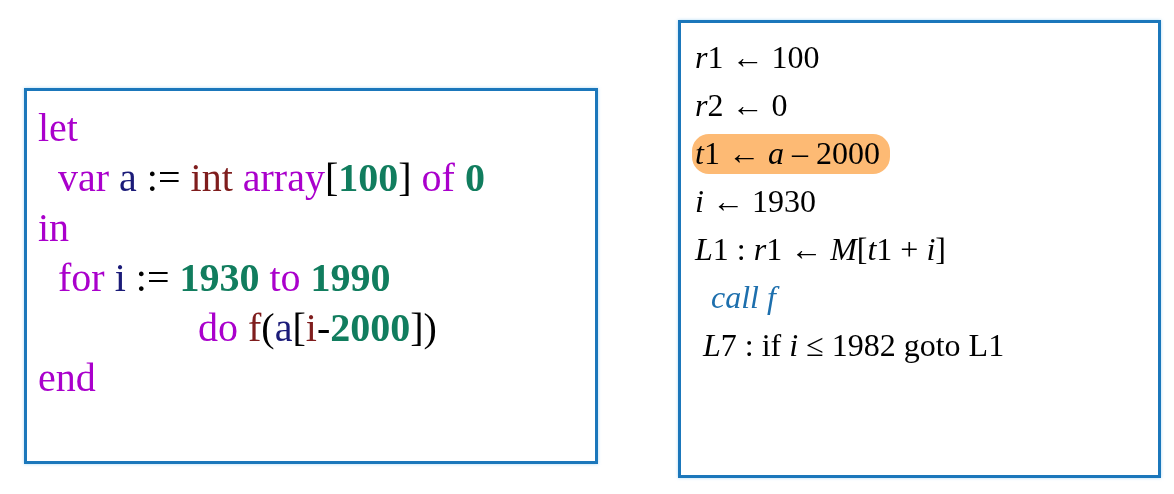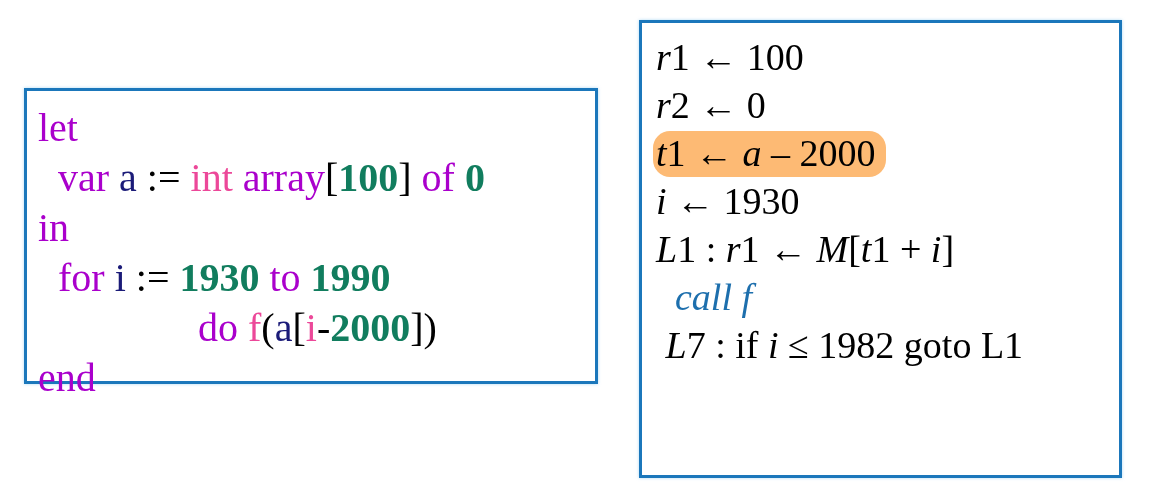--- a/index.html
+++ b/index.html
@@ -20,50 +20,50 @@
     position: absolute;
     background: #ffffff;
     border: 3px solid #1b77bb;
     box-sizing: border-box;
     box-shadow: 0 0 3px rgba(110, 185, 235, 0.55);
   }
   #left-panel {
     left: 24px;
     top: 88px;
     width: 574px;
-    height: 296px;
+    height: 376px;
     padding: 12px 6px 12px 11px;
     font-size: 40px;
     line-height: 50px;
   }
   #right-panel {
-    left: 639px;
+    left: 678px;
     top: 20px;
     width: 483px;
     height: 458px;
     padding: 10px 6px 0 14px;
-    font-size: 38px;
+    font-size: 32px;
     line-height: 48px;
   }
   .line {
     white-space: pre;
   }
   .it {
     font-style: italic;
   }
   .hl {
     background: #fdba74;
     padding: 1px 10px 3px 3px;
     margin-left: -3px;
     border-radius: 17px;
   }
   
   .tk-keyword_magenta { color: #aa00cc; }
   .tk-identifier_navy { color: #1b1b78; }
-  .tk-type_blue       { color: #ec4899; }
+  .tk-type_blue       { color: #7f1d1d; }
   .tk-number_green    { color: #117d5e; font-weight: bold; }
   .tk-plain_black     { color: #000000; }
   .tk-call_blue       { color: #1d6fad; }
 </style>
 </head>
 <body>
 
 <div id="canvas">
   <div id="left-panel" class="panel">
       <div class="line"><span class="tk-keyword_magenta">let</span></div>

